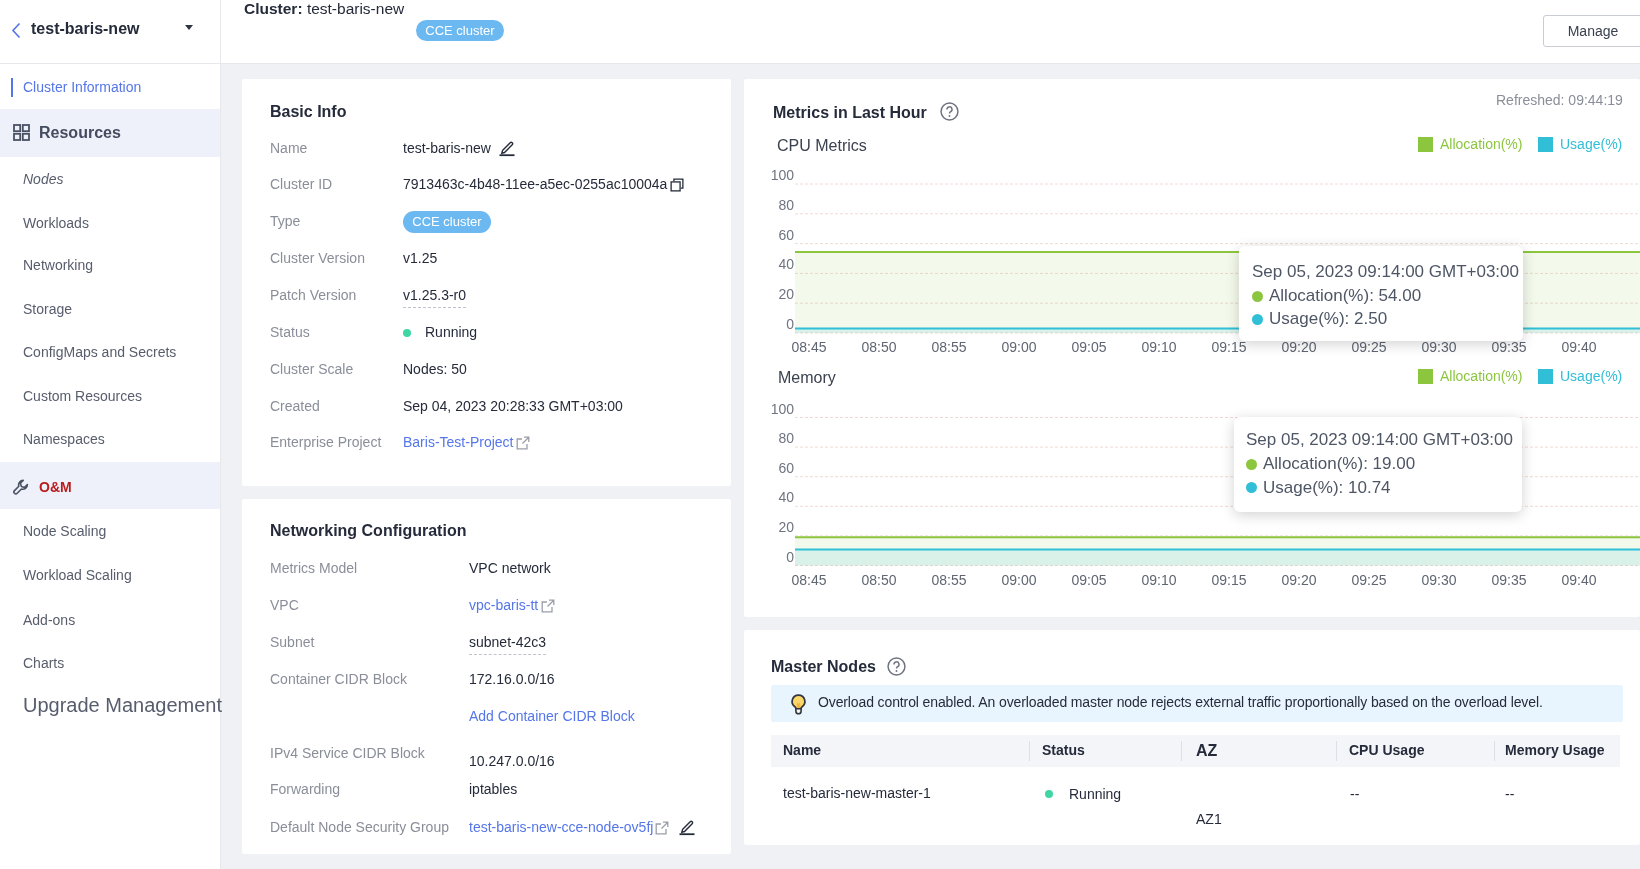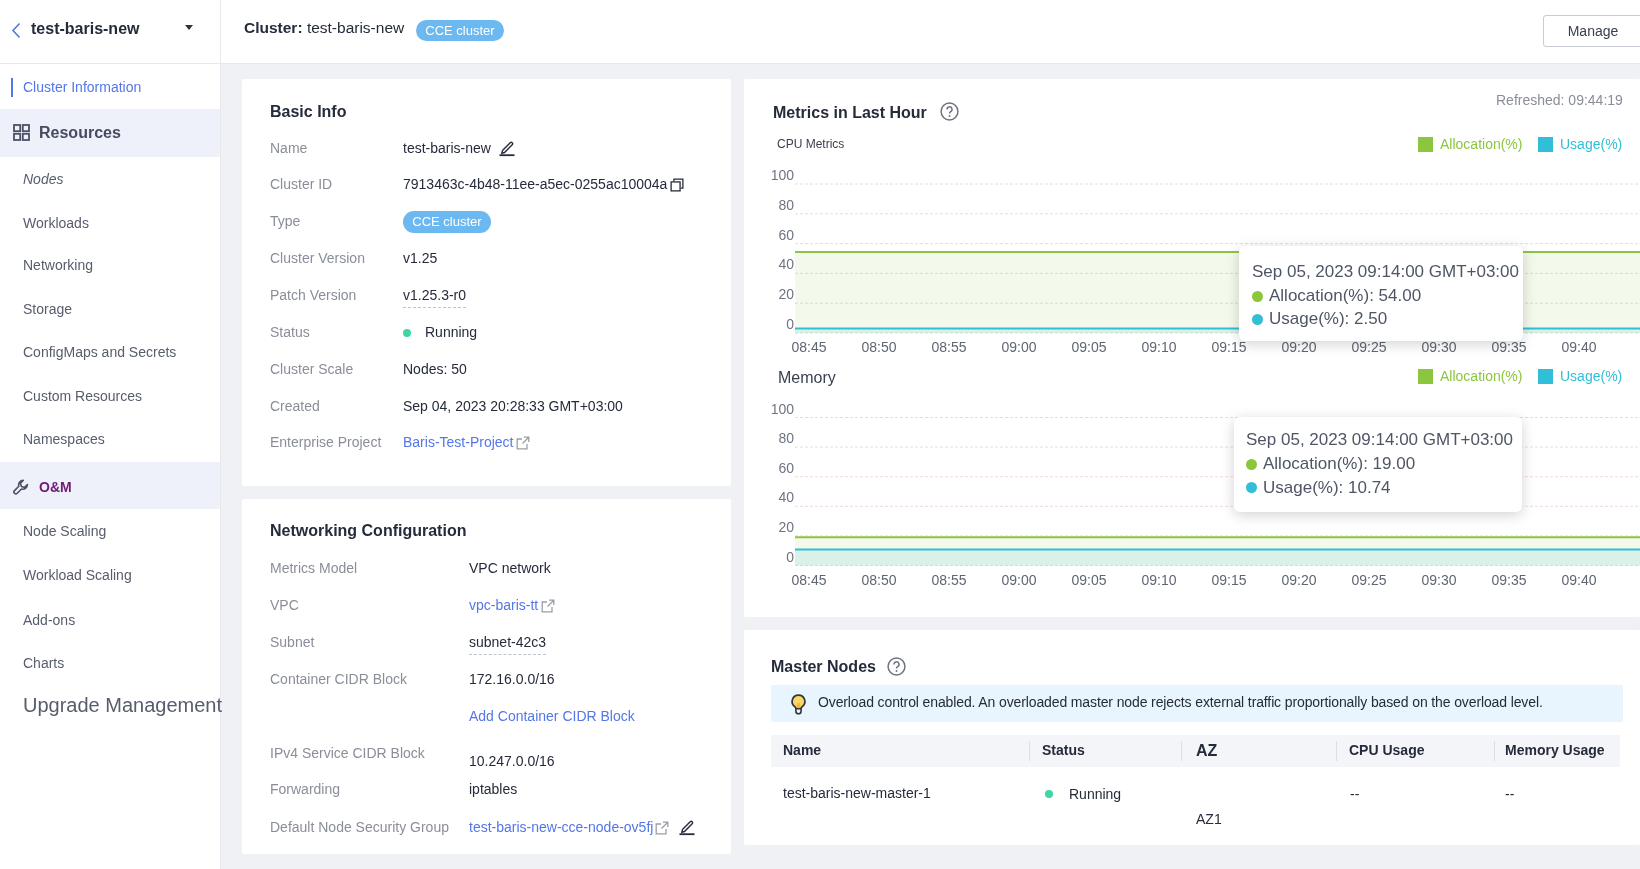--- a/index.html
+++ b/index.html
@@ -8,21 +8,21 @@
   .abs { position:absolute; }
   .lbl { color:#8a8e99; font-size:14px; }
   .val { color:#252b3a; font-size:14px; }
   .link { color:#5476e8; font-size:14px; }
   .card { position:absolute; background:#fff; border-radius:2px; }
 </style>
 </head>
 <body>
 
 <div class="abs" style="left:220px; top:0; width:1420px; height:64px; background:#fff; border-bottom:1px solid #e7e8ec;"></div>
-<div class="abs" style="left:244px; top:0; height:55px; display:flex; align-items:center; font-size:15.5px; color:#252b3a;">
+<div class="abs" style="left:244px; top:0; height:55px; display:flex; font-size:15.5px; color:#252b3a;">
   <span style="font-weight:700;">Cluster:&nbsp;</span>
     <span>test-baris-new</span>
 </div>
 <div class="abs" style="left:416px; top:20px; width:88px; height:21px; background:#6cb8f0; border-radius:10.5px; color:#fff; font-size:13px; text-align:center; line-height:21px;">CCE cluster</div>
 <div class="abs" style="left:1543px; top:15px; width:100px; height:32px; background:#fff; border:1px solid #c9ccd4; border-radius:3px; text-align:center; line-height:30px; font-size:14px; color:#39404f;">Manage</div>
 
 <div class="abs" style="left:0; top:0; width:221px; height:869px; background:#fff; border-right:1px solid #e7e8ec;"></div>
 <div class="abs" style="left:0; top:0; width:221px; height:64px; border-bottom:1px solid #e7e8ec;"></div>
 <svg class="abs" style="left:11px; top:22px;" width="10" height="17" viewBox="0 0 10 17">
     <path d="M8.5 1.5 L2 8.5 L8.5 15.5" fill="none" stroke="#5476e8" stroke-width="1.6"></path>
@@ -49,21 +49,21 @@
 <div class="abs" style="left:23px; top:256px; font-size:14px; line-height:19px; color:#575d6c;">Networking</div>
 <div class="abs" style="left:23px; top:299.5px; font-size:14px; line-height:19px; color:#575d6c;">Storage</div>
 <div class="abs" style="left:23px; top:343px; font-size:14px; line-height:19px; color:#575d6c;">ConfigMaps and Secrets</div>
 <div class="abs" style="left:23px; top:386.5px; font-size:14px; line-height:19px; color:#575d6c;">Custom Resources</div>
 <div class="abs" style="left:23px; top:430px; font-size:14px; line-height:19px; color:#575d6c;">Namespaces</div>
 
 <div class="abs" style="left:0; top:462px; width:220px; height:47px; background:#eef1f9;"></div>
 <svg class="abs" style="left:13px; top:478.5px;" width="16" height="16" viewBox="0 0 16 16">
   <path d="M10.2 1.4 a4.6 4.6 0 0 0 -4.4 5.9 L1.5 11.6 a1.9 1.9 0 0 0 2.7 2.7 L8.5 10 a4.6 4.6 0 0 0 5.9 -4.4 L11.6 8.4 L8.4 7.4 L7.4 4.2 L10.2 1.4 Z" fill="none" stroke="#4a5164" stroke-width="1.6" stroke-linejoin="round"></path>
 </svg>
-<div class="abs" style="left:39px; top:477.5px; font-size:14px; line-height:19px; color:#701a75; font-weight:700;">O&amp;M</div>
+<div class="abs" style="left:39px; top:477.5px; font-size:14px; line-height:19px; color:#b91c1c; font-weight:700;">O&amp;M</div>
 
 <div class="abs" style="left:23px; top:522px; font-size:14px; line-height:19px; color:#575d6c;">Node Scaling</div>
 <div class="abs" style="left:23px; top:565.5px; font-size:14px; line-height:19px; color:#575d6c;">Workload Scaling</div>
 <div class="abs" style="left:23px; top:610.5px; font-size:14px; line-height:19px; color:#575d6c;">Add-ons</div>
 <div class="abs" style="left:23px; top:653.5px; font-size:14px; line-height:19px; color:#575d6c;">Charts</div>
 <div class="abs" style="left:23px; top:696px; font-size:20px; line-height:19px; color:#575d6c;">Upgrade Management</div>
 
 <div class="card" id="card-basic" style="left:242px; top:79px; width:489px; height:407px;"></div>
 <div class="abs" style="left:270px; top:102.5px; font-size:16px; font-weight:700; color:#252b3a;">Basic Info</div>
 
@@ -147,21 +147,21 @@
 
 <div class="card" id="card-metrics" style="left:744px; top:79px; width:896px; height:538px;"></div>
 <div class="abs" style="left:773px; top:103.5px; font-size:16px; font-weight:700; color:#252b3a;">Metrics in Last Hour</div>
 <svg class="abs" style="left:939.5px; top:102px;" width="19" height="19" viewBox="0 0 18 18">
   <circle cx="9" cy="9" r="8" fill="none" stroke="#6e7380" stroke-width="1.4"></circle>
   <path d="M6.6 7 a2.4 2.4 0 1 1 3.4 2.2 c-0.8 0.4 -1 0.8 -1 1.6" fill="none" stroke="#6e7380" stroke-width="1.4"></path>
   <circle cx="9" cy="13.2" r="0.9" fill="#6e7380"></circle>
 </svg>
 <div class="abs" style="left:1496px; top:92px; font-size:14px; color:#8a8e99;">Refreshed: 09:44:19</div>
 
-<div class="abs" style="left:777px; top:137px; font-size:12px; color:#3a414f;">CPU Metrics</div>
+<div class="abs" style="left:777px; top:137px; font-size:16px; color:#3a414f;">CPU Metrics</div>
 <div class="abs" style="left:1418px; top:137px; width:15px; height:15px; background:#8cc63f;"></div>
 <div class="abs" style="left:1440px; top:136px; font-size:14px; color:#8cc63f;">Allocation(%)</div>
 <div class="abs" style="left:1538px; top:137px; width:15px; height:15px; background:#30bfd6;"></div>
 <div class="abs" style="left:1560px; top:136px; font-size:14px; color:#30bfd6;">Usage(%)</div>
 
 <svg class="abs" style="left:744px; top:160px;" width="896" height="200" viewBox="0 0 896 200">
 
   <g stroke="#f0dad5" stroke-width="1" stroke-dasharray="3 2">
     <line x1="51" y1="24" x2="896" y2="24"></line>
     <line x1="51" y1="53.8" x2="896" y2="53.8"></line>

